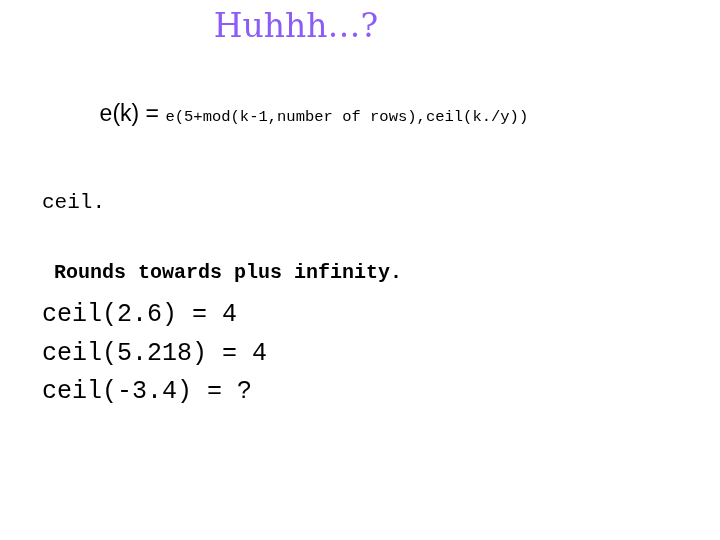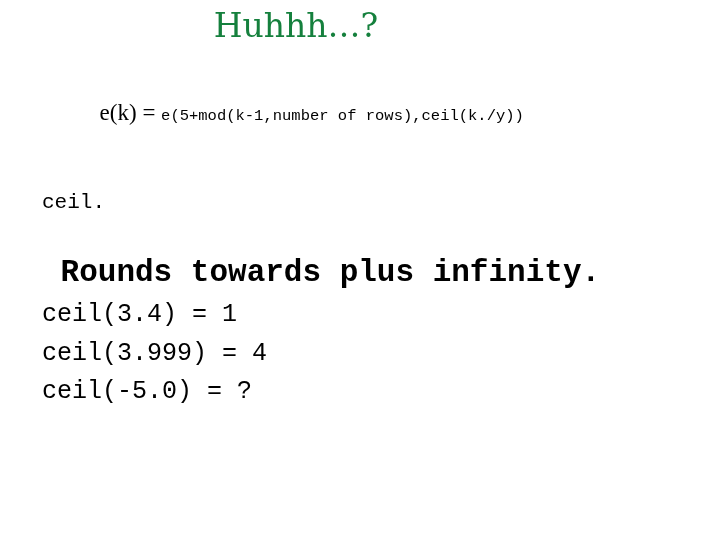--- a/index.html
+++ b/index.html
@@ -26,41 +26,41 @@
     position: absolute;
     left: 0;
     top: 6px;
     width: 592px;
     text-align: center;
     font-family: "DejaVu Serif", "Liberation Serif", serif;
     font-size: 33px;
     font-weight: 400;
     line-height: 40px;
     letter-spacing: 0px;
-    color: #15803d;
+    color: #8b5cf6;
     white-space: pre;
   }
 
   
   .body-block {
     position: absolute;
     left: 42px;
     top: 62px;
     width: 640px;
   }
 
   .formula-line {
     position: absolute;
     left: 0;
     top: 0;
     white-space: pre;
     line-height: 34px;
   }
   .formula-lhs {
-    font-family: Liberation Serif, serif;
+    font-family: Liberation Sans, sans-serif;
     font-size: 23px;
     font-weight: 400;
     vertical-align: baseline;
   }
   .formula-rhs {
     font-family: "Liberation Mono", "DejaVu Sans Mono", monospace;
     font-size: 15.5px;
     font-weight: 400;
     vertical-align: baseline;
   }
@@ -74,21 +74,21 @@
     font-weight: 400;
     line-height: 32px;
     white-space: pre;
   }
 
   .desc-line {
     position: absolute;
     left: 0;
     top: 194px;
     font-family: "Liberation Mono", "DejaVu Sans Mono", monospace;
-    font-size: 31px;
+    font-size: 20px;
     font-weight: 700;
     line-height: 34px;
     white-space: pre;
   }
 
   .example-list {
     position: absolute;
     left: 0;
     top: 234px;
     margin: 0;
@@ -115,19 +115,19 @@
 
     <div class="formula-line">
       <span class="formula-lhs">e(k) = </span><span class="formula-rhs">e(5+mod(k-1,number of rows),ceil(k./y))</span>
     </div>
 
     <div class="func-name">ceil.</div>
 
     <div class="desc-line"> Rounds towards plus infinity.</div>
 
     <ul class="example-list">
-      <li class="example-line">ceil(3.4) = 1</li>
-      <li class="example-line">ceil(3.999) = 4</li>
-      <li class="example-line">ceil(-5.0) = ?</li>
+      <li class="example-line">ceil(2.6) = 4</li>
+      <li class="example-line">ceil(5.218) = 4</li>
+      <li class="example-line">ceil(-3.4) = ?</li>
     </ul>
 
   </div>
 </div>
 
 </body></html>

